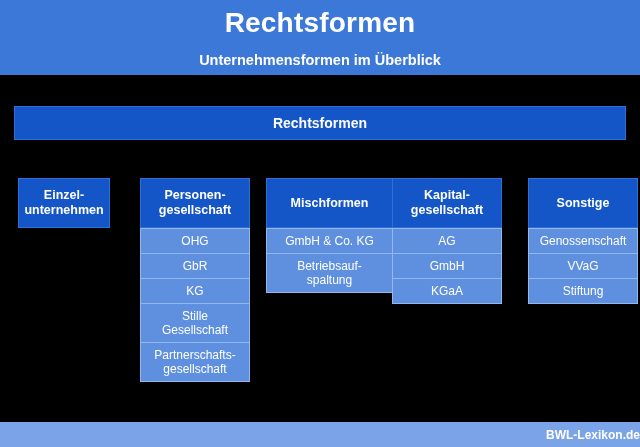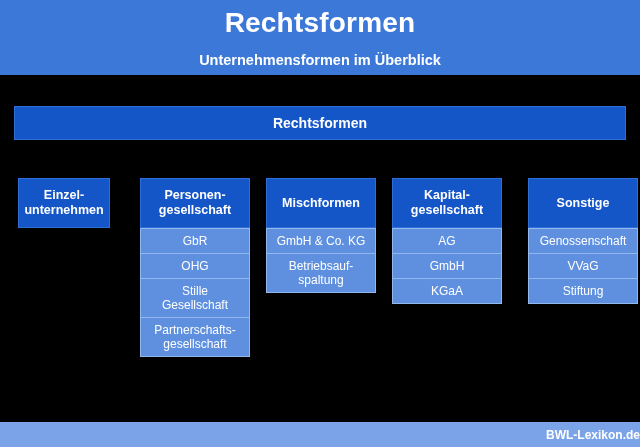--- a/index.html
+++ b/index.html
@@ -77,21 +77,21 @@
     left: 0;
     top: 103px;
     width: 640px;
   }
   .column {
     position: absolute;
     top: 0;
   }
   .col-0 { left: 18px;  width: 92px; }
   .col-1 { left: 140px; width: 110px; }
-  .col-2 { left: 266px; width: 110px; }
+  .col-2 { left: 266px; width: 127px; }
   .col-3 { left: 392px; width: 110px; }
   .col-4 { left: 504px; width: 110px; margin-left: 24px; }
 
   .cat-header {
     background: #1455c8;
     border: 1px solid #2f6fd6;
     box-sizing: border-box;
     color: #ffffff;
     font-size: 12.5px;
     font-weight: bold;
@@ -177,22 +177,23 @@
     </div>
 
     <div class="column col-1">
       <div class="cat-header">
         <span>
           <span>Personen-</span><br>
           <span>gesellschaft</span>
         </span>
       </div>
       <ul class="child-list">
+        <li class="child-item">OHG</li>
         <li class="child-item">GbR</li>
-        <li class="child-item">OHG</li>
+        <li class="child-item">KG</li>
         <li class="child-item">Stille<br>Gesellschaft</li>
         <li class="child-item">Partnerschafts-<br>gesellschaft</li>
       </ul>
     </div>
 
     <div class="column col-2">
       <div class="cat-header single-line">
         <span>Mischformen</span>
       </div>
       <ul class="child-list">

